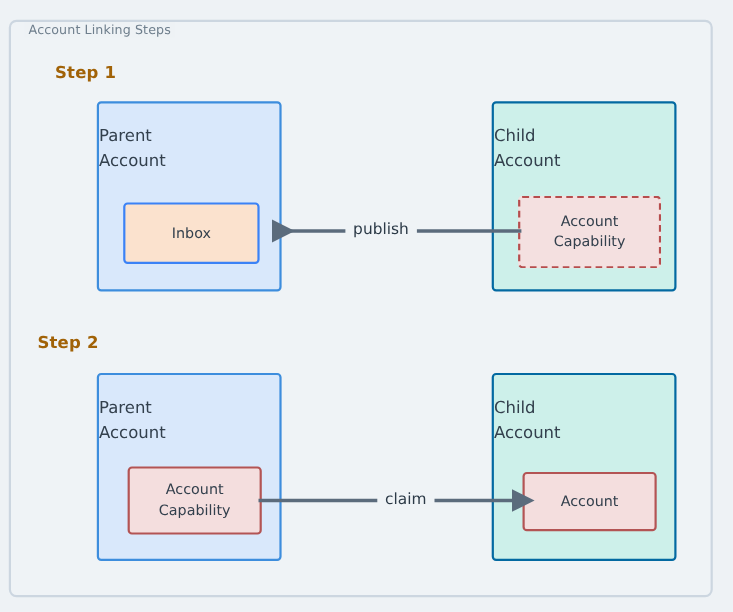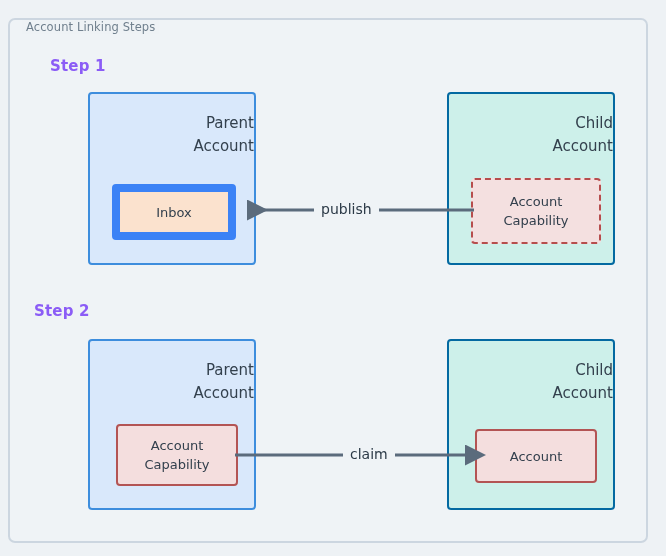--- a/index.html
+++ b/index.html
@@ -41,21 +41,21 @@
   
   .step {
     position: absolute;
     left: 0;
     width: 100%;
   }
   .step-label {
     position: absolute;
     font-size: 15px;
     font-weight: bold;
-    color: #8b5cf6;
+    color: #a16207;
     letter-spacing: 0.2px;
     white-space: nowrap;
   }
 
   
   .acct-box {
     position: absolute;
     box-sizing: border-box;
     border-radius: 4px;
   }
@@ -64,21 +64,21 @@
     border: 2px solid #3d8ddd;
   }
   .acct-box.child {
     background: #cdf0ea;
     border: 2px solid #0369a1;
   }
   .acct-title {
     position: absolute;
     left: 0;
     right: 0;
-    text-align: right;
+    text-align: left;
     font-size: 15px;
     line-height: 23px;
     color: #33404d;
     white-space: pre-line;
   }
 
   
   .res-box {
     position: absolute;
     box-sizing: border-box;
@@ -87,21 +87,21 @@
     align-items: center;
     justify-content: center;
     text-align: center;
     font-size: 13px;
     line-height: 19px;
     color: #33404d;
     white-space: pre-line;
   }
   .res-box.inbox {
     background: #fbe2ce;
-    border: 8px solid #3b82f6;
+    border: 2px solid #3b82f6;
   }
   .res-box.cap-dashed {
     background: #f4e0e0;
     border: 2px dashed #b64d4d;
   }
   .res-box.cap-solid {
     background: #f4dede;
     border: 2px solid #b35454;
   }
 

